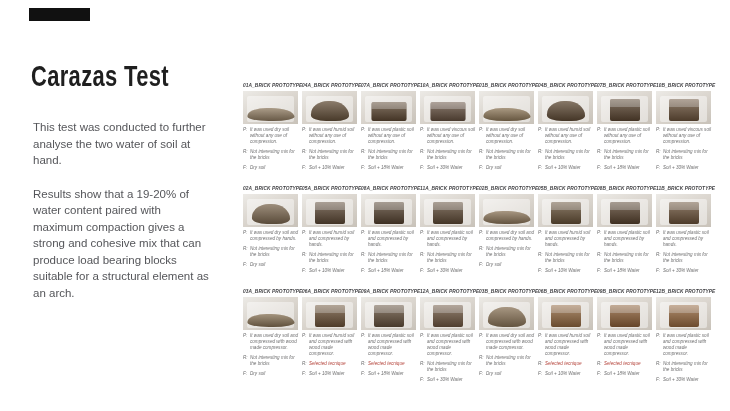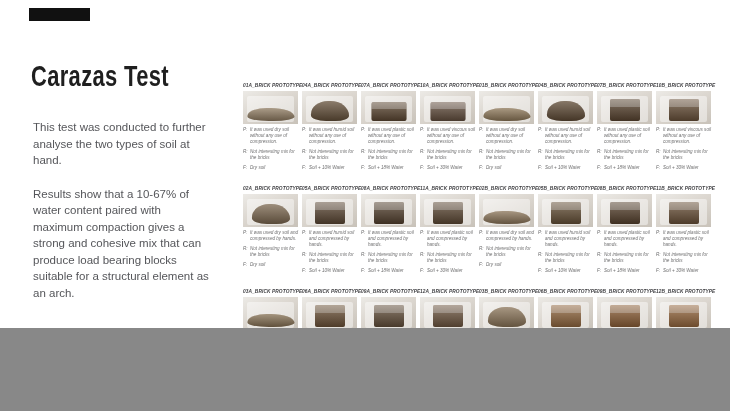--- a/index.html
+++ b/index.html
@@ -1,16 +1,16 @@
 <!DOCTYPE html>
 <html style="--accent-red: #b5453c; --bar-black: #111111;"><head>
 <meta charset="utf-8">
 <style>
   html,body{margin:0;padding:0;background:#888;}
-  .slide{position:relative;width:730px;height:328px;background:#ffffff;overflow:hidden;
+  .slide{position:relative;width:730px;height:411px;background:#ffffff;overflow:hidden;
          font-family:"Liberation Sans",sans-serif;}
   .topbar{position:absolute;left:29px;top:8px;width:61px;height:13px;background:var(--bar-black,#111);}
   .title{position:absolute;left:31px;top:59px;margin:0;font-size:30px;font-weight:600;color:#1f1f1f;
          transform:scaleX(.73);transform-origin:0 50%;white-space:nowrap;letter-spacing:.5px;
          font-family:"Liberation Sans",sans-serif;}
   .copy{position:absolute;left:33px;top:119px;width:205px;color:#55565a;font-size:11.5px;line-height:16.5px;}
   .copy p{margin:0 0 17px;white-space:pre-line;}
 
   .grid{position:absolute;left:243px;top:83px;display:grid;
         grid-template-columns:repeat(8,55px);grid-auto-rows:103px;column-gap:4px;}
@@ -37,23 +37,23 @@
   .txt.selected{color:var(--accent-red,#b5453c);}
 </style>
 </head>
 <body>
 
 <div class="slide">
   <div class="topbar"></div>
   <h1 class="title">Carazas Test</h1>
   <div class="copy">
     <p>This test was conducted to further
-analyse the two types of soil at
+analyse the two water of soil at
 hand.</p>
-    <p>Results show that a 10-67% of
+    <p>Results show that a 19-20% of
 water content paired with
 maximum compaction gives a
 strong and cohesive mix that can
 produce load bearing blocks
 suitable for a structural element as
 an arch.</p>
   </div>
   <div class="grid">
   <div class="cell">
     <div class="cell-title">01A_BRICK PROTOTYPE</div>

